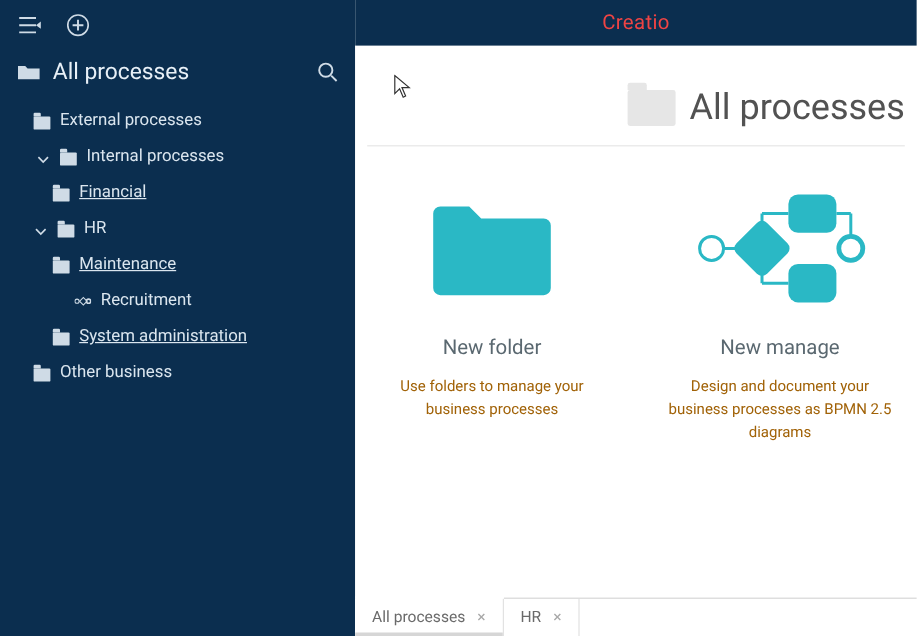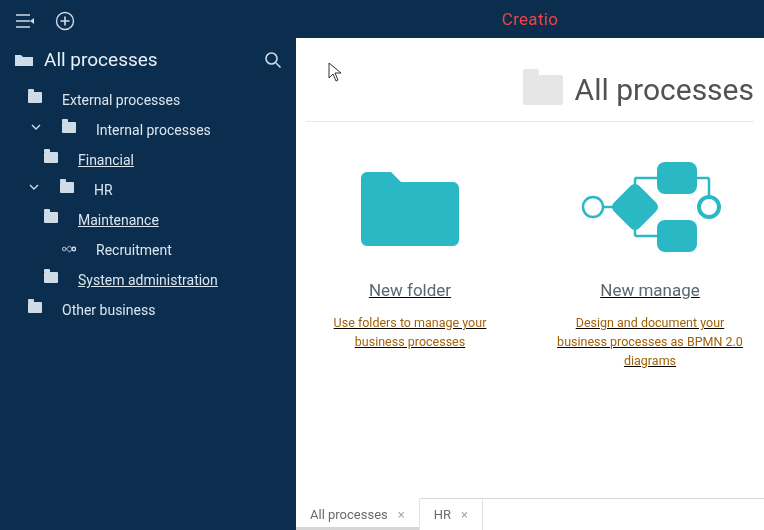--- a/index.html
+++ b/index.html
@@ -4,37 +4,37 @@
 <style>
 * { margin:0; padding:0; box-sizing:border-box; font-family:-apple-system,BlinkMacSystemFont,"Segoe UI",Roboto,Arial,sans-serif; }
 body { width:764px; height:530px; overflow:hidden; display:flex; }
 .sidebar { width:296px; height:100%; background:#0b2e4f; color:#dbe6ef; display:flex; flex-direction:column; }
 .sidebar-top { display:flex; align-items:center; gap:18px; padding:10px 14px 6px; }
 .top-icon { color:#cfdbe6; display:flex; align-items:center; justify-content:center; width:22px; height:22px; }
 .section-row { display:flex; align-items:center; justify-content:space-between; padding:10px 14px; }
 .section-left { display:flex; align-items:center; gap:10px; }
 .section-title { font-size:19px; color:#e8f0f7; }
 .tree { padding:4px 0 0; font-size:14px; }
-.tree-row { display:flex; align-items:flex-start; gap:20px; padding:7px 14px; cursor:pointer; }
+.tree-row { display:flex; align-items:flex-end; gap:8px; padding:7px 14px; cursor:pointer; }
 .chev { width:12px; display:flex; justify-content:center; }
 .folder-ico { width:14px; height:11px; background:#cfdbe6; border-radius:1px; position:relative; }
 .folder-ico:before { content:""; position:absolute; top:-3px; left:0; width:6px; height:3px; background:#cfdbe6; border-radius:1px 1px 0 0; }
 .bpmn-ico { width:14px; height:14px; display:flex; align-items:center; justify-content:center; color:#cfdbe6; }
 .ind1 { padding-left:28px; }
 .ind2 { padding-left:44px;text-decoration:underline; }
 .ind3 { padding-left:62px; }
 .main { flex:1; height:100%; background:#fff; display:flex; flex-direction:column; position:relative; }
 .brand { height:38px; background:#0b2e4f; display:flex; align-items:center; justify-content:center; }
 .brand-text { color:#ef4444; font-size:17px; font-weight:400; letter-spacing:0.3px; }
 .content { flex:1; padding:28px 10px 0; display:flex; flex-direction:column; overflow:hidden; }
 .page-header { display:flex; align-items:center; gap:12px; border-bottom:1px solid #e6e6e6; padding:6px 0 14px 10px; margin-bottom:30px; }
 .big-folder { width:40px; height:30px; background:#e6e6e6; border-radius:2px; position:relative; }
 .big-folder:before { content:""; position:absolute; top:-6px; left:0; width:16px; height:6px; background:#e6e6e6; border-radius:2px 2px 0 0; }
 .page-title { font-size:30px; color:#525252; font-weight:400; }
-.cards { display:flex; gap:40px; justify-content:center;text-decoration:underline; }
+.cards { display:flex; gap:40px; justify-content:center; }
 .card { width:200px; display:flex; flex-direction:column; align-items:center; text-align:center; cursor:pointer; }
 .card-graphic { height:110px; display:flex; align-items:center; justify-content:center; margin-bottom:18px; }
 .card-title { font-size:17px; color:#5a6870; margin-bottom:14px; }
 .card-desc { font-size:12.5px; color:#a16207; line-height:1.5; }
 .tabs { position:absolute; bottom:0; left:0; right:0; height:32px; border-top:1px solid #d6d6d6; display:flex; background:#fff; }
 .tab { display:flex; align-items:center; gap:10px; padding:0 14px; font-size:13px; color:#6a6a6a; border-right:1px solid #e2e2e2; cursor:pointer; }
 .tab.active { background:#fff; box-shadow:0 -2px 0 #fff, 0 -3px 0 #d6d6d6 inset; }
 .tab-close { color:#a8a8a8; font-size:13px; }
 .cursor-arrow { position:absolute; left:32px; top:62px; pointer-events:none; }
 svg { display:block; }
@@ -164,21 +164,21 @@
             <rect x="82" y="10" width="40" height="32" rx="8" fill="#2ab8c5"></rect>
             <line x1="60" y1="76" x2="60" y2="84" stroke="#2ab8c5" stroke-width="2.5"></line>
             <line x1="60" y1="84" x2="82" y2="84" stroke="#2ab8c5" stroke-width="2.5"></line>
             <rect x="82" y="68" width="40" height="32" rx="8" fill="#2ab8c5"></rect>
             <line x1="122" y1="26" x2="134" y2="26" stroke="#2ab8c5" stroke-width="2.5"></line>
             <line x1="134" y1="26" x2="134" y2="45" stroke="#2ab8c5" stroke-width="2.5"></line>
             <circle cx="134" cy="55" r="10" fill="none" stroke="#2ab8c5" stroke-width="4"></circle>
           </svg>
         </div>
         <div class="card-title">New manage</div>
-        <div class="card-desc">Design and document your business processes as BPMN 2.0 diagrams</div>
+        <div class="card-desc">Design and document your business processes as BPMN 2.5 diagrams</div>
       </div>
     </div>
   </div>
 
   <div class="tabs">
     <div class="tab active">
       <span>All processes</span>
       <span class="tab-close">×</span>
     </div>
     <div class="tab">

